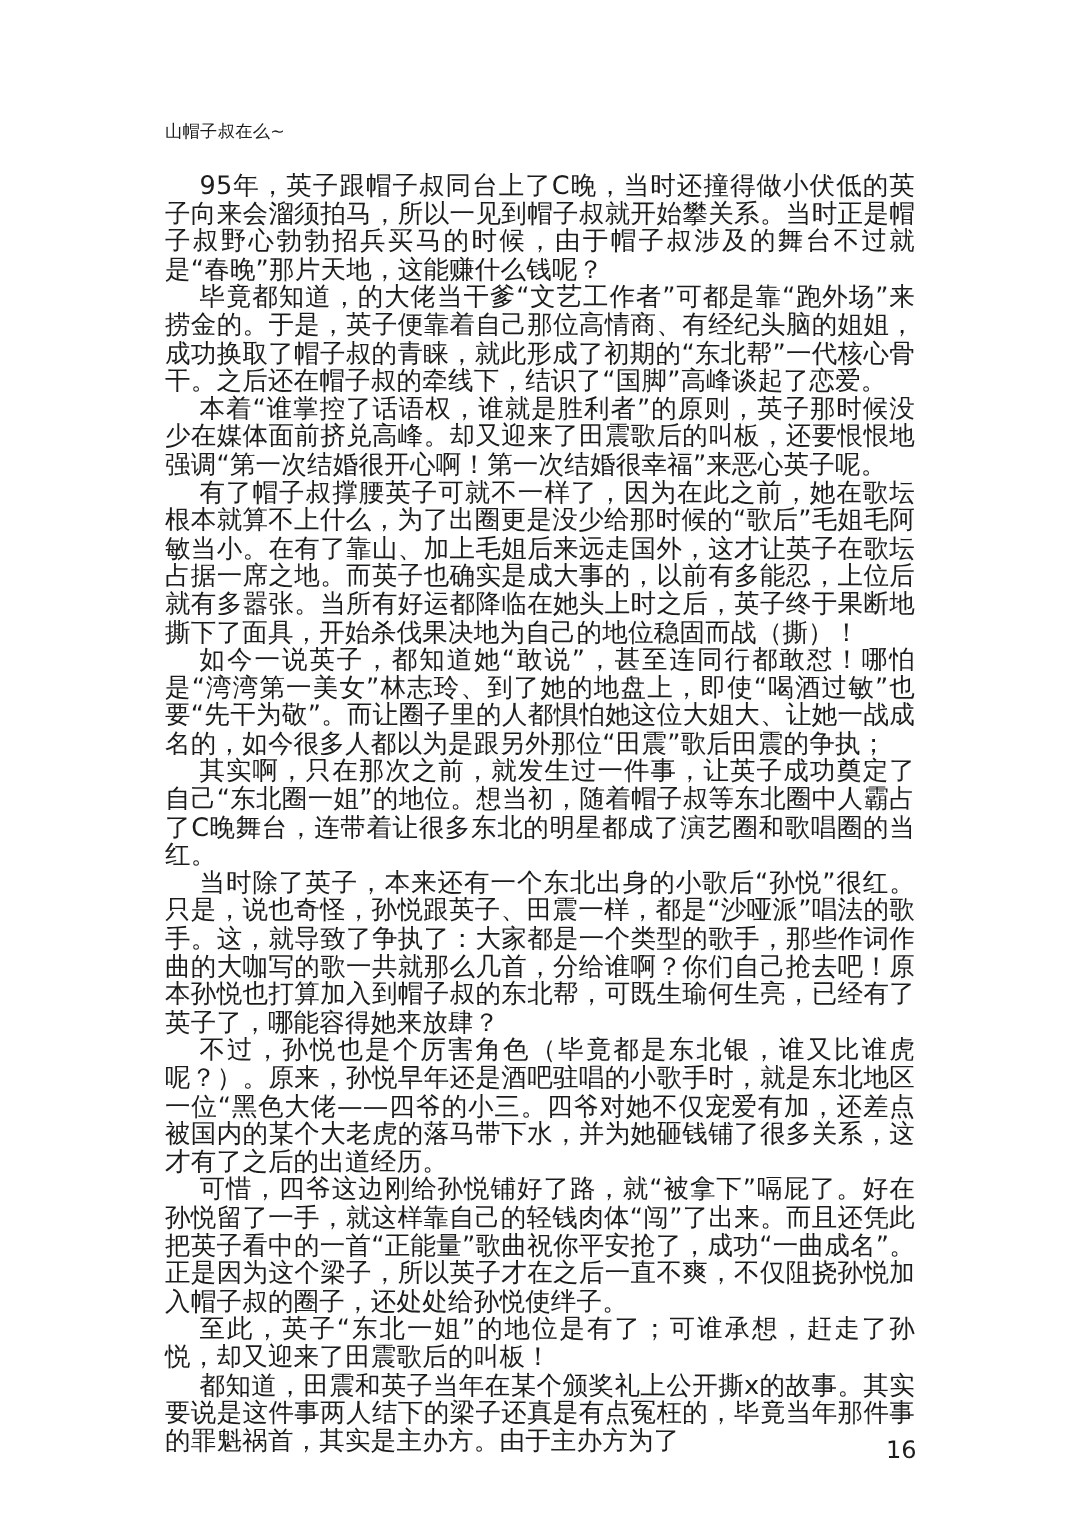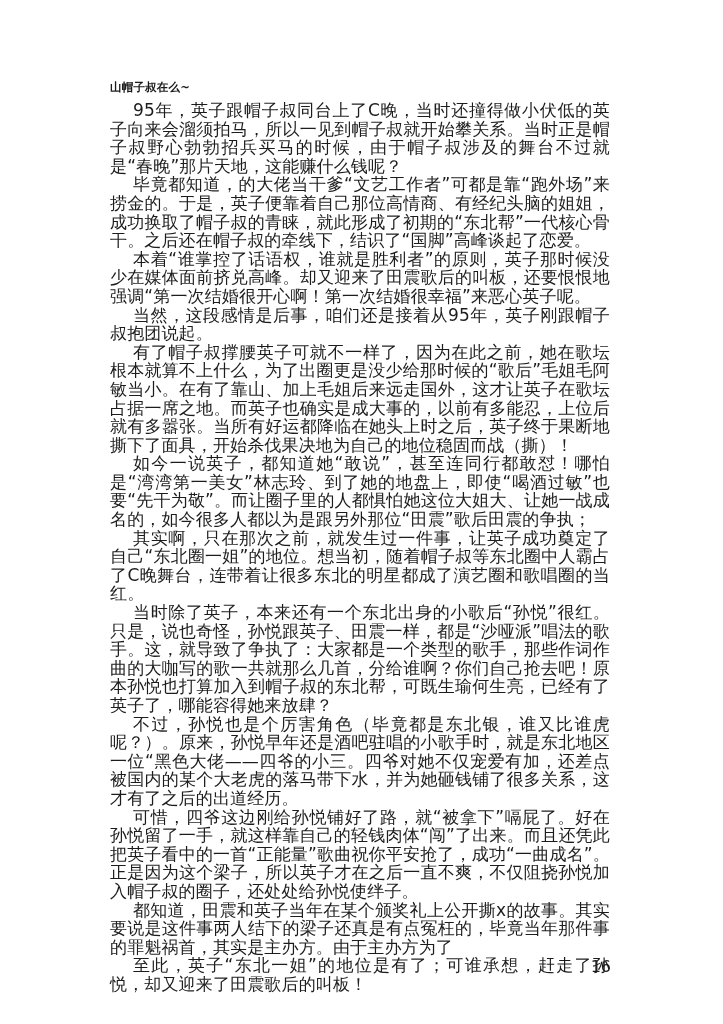--- a/index.html
+++ b/index.html
@@ -21,23 +21,22 @@
   .content {
     position: absolute;
     left: 110px;
     top: 78px;
     width: 500px;
   }
   .doc-title {
     font-size: 11.5px;
     line-height: 19px;
     color: #1a1a1a;
-    margin: 0 0 4px 0;
+    margin: 0 0 18px 0;
     letter-spacing: 0.2px;
-    font-weight: bold;
   }
   p.para {
     font-size: 17px;
     line-height: 18.6px;
     color: #1c1c1c;
     margin: 0;
     text-align: justify;
     text-justify: inter-ideograph;
     text-indent: 23px;
     letter-spacing: 0.15px;
@@ -54,26 +53,25 @@
 <body>
 
 <div class="page">
 
   <div class="content">
     <div class="doc-title">山帽子叔在么~</div>
 
     <p class="para">95年，英子跟帽子叔同台上了C晚，当时还撞得做小伏低的英子向来会溜须拍马，所以一见到帽子叔就开始攀关系。当时正是帽子叔野心勃勃招兵买马的时候，由于帽子叔涉及的舞台不过就是“春晚”那片天地，这能赚什么钱呢？</p>
     <p class="para">毕竟都知道，的大佬当干爹“文艺工作者”可都是靠“跑外场”来捞金的。于是，英子便靠着自己那位高情商、有经纪头脑的姐姐，成功换取了帽子叔的青睐，就此形成了初期的“东北帮”一代核心骨干。之后还在帽子叔的牵线下，结识了“国脚”高峰谈起了恋爱。</p>
     <p class="para">本着“谁掌控了话语权，谁就是胜利者”的原则，英子那时候没少在媒体面前挤兑高峰。却又迎来了田震歌后的叫板，还要恨恨地强调“第一次结婚很开心啊！第一次结婚很幸福”来恶心英子呢。</p>
-    <p class="para">当然，这段感情是后事，咱们还是接着从95年，英子刚跟帽子叔抱团说起。</p>
     <p class="para">有了帽子叔撑腰英子可就不一样了，因为在此之前，她在歌坛根本就算不上什么，为了出圈更是没少给那时候的“歌后”毛姐毛阿敏当小。在有了靠山、加上毛姐后来远走国外，这才让英子在歌坛占据一席之地。而英子也确实是成大事的，以前有多能忍，上位后就有多嚣张。当所有好运都降临在她头上时之后，英子终于果断地撕下了面具，开始杀伐果决地为自己的地位稳固而战（撕）！</p>
     <p class="para">如今一说英子，都知道她“敢说”，甚至连同行都敢怼！哪怕是“湾湾第一美女”林志玲、到了她的地盘上，即使“喝酒过敏”也要“先干为敬”。而让圈子里的人都惧怕她这位大姐大、让她一战成名的，如今很多人都以为是跟另外那位“田震”歌后田震的争执；</p>
     <p class="para">其实啊，只在那次之前，就发生过一件事，让英子成功奠定了自己“东北圈一姐”的地位。想当初，随着帽子叔等东北圈中人霸占了C晚舞台，连带着让很多东北的明星都成了演艺圈和歌唱圈的当红。</p>
     <p class="para">当时除了英子，本来还有一个东北出身的小歌后“孙悦”很红。只是，说也奇怪，孙悦跟英子、田震一样，都是“沙哑派”唱法的歌手。这，就导致了争执了：大家都是一个类型的歌手，那些作词作曲的大咖写的歌一共就那么几首，分给谁啊？你们自己抢去吧！原本孙悦也打算加入到帽子叔的东北帮，可既生瑜何生亮，已经有了英子了，哪能容得她来放肆？</p>
     <p class="para">不过，孙悦也是个厉害角色（毕竟都是东北银，谁又比谁虎呢？）。原来，孙悦早年还是酒吧驻唱的小歌手时，就是东北地区一位“黑色大佬——四爷的小三。四爷对她不仅宠爱有加，还差点被国内的某个大老虎的落马带下水，并为她砸钱铺了很多关系，这才有了之后的出道经历。</p>
     <p class="para">可惜，四爷这边刚给孙悦铺好了路，就“被拿下”嗝屁了。好在孙悦留了一手，就这样靠自己的轻钱肉体“闯”了出来。而且还凭此把英子看中的一首“正能量”歌曲祝你平安抢了，成功“一曲成名”。正是因为这个梁子，所以英子才在之后一直不爽，不仅阻挠孙悦加入帽子叔的圈子，还处处给孙悦使绊子。</p>
+    <p class="para">至此，英子“东北一姐”的地位是有了；可谁承想，赶走了孙悦，却又迎来了田震歌后的叫板！</p>
     <p class="para">都知道，田震和英子当年在某个颁奖礼上公开撕x的故事。其实要说是这件事两人结下的梁子还真是有点冤枉的，毕竟当年那件事的罪魁祸首，其实是主办方。由于主办方为了</p>
-    <p class="para">至此，英子“东北一姐”的地位是有了；可谁承想，赶走了孙悦，却又迎来了田震歌后的叫板！</p>
   </div>
 
   <div class="page-number">16</div>
 
 </div>
 
 </body></html>

